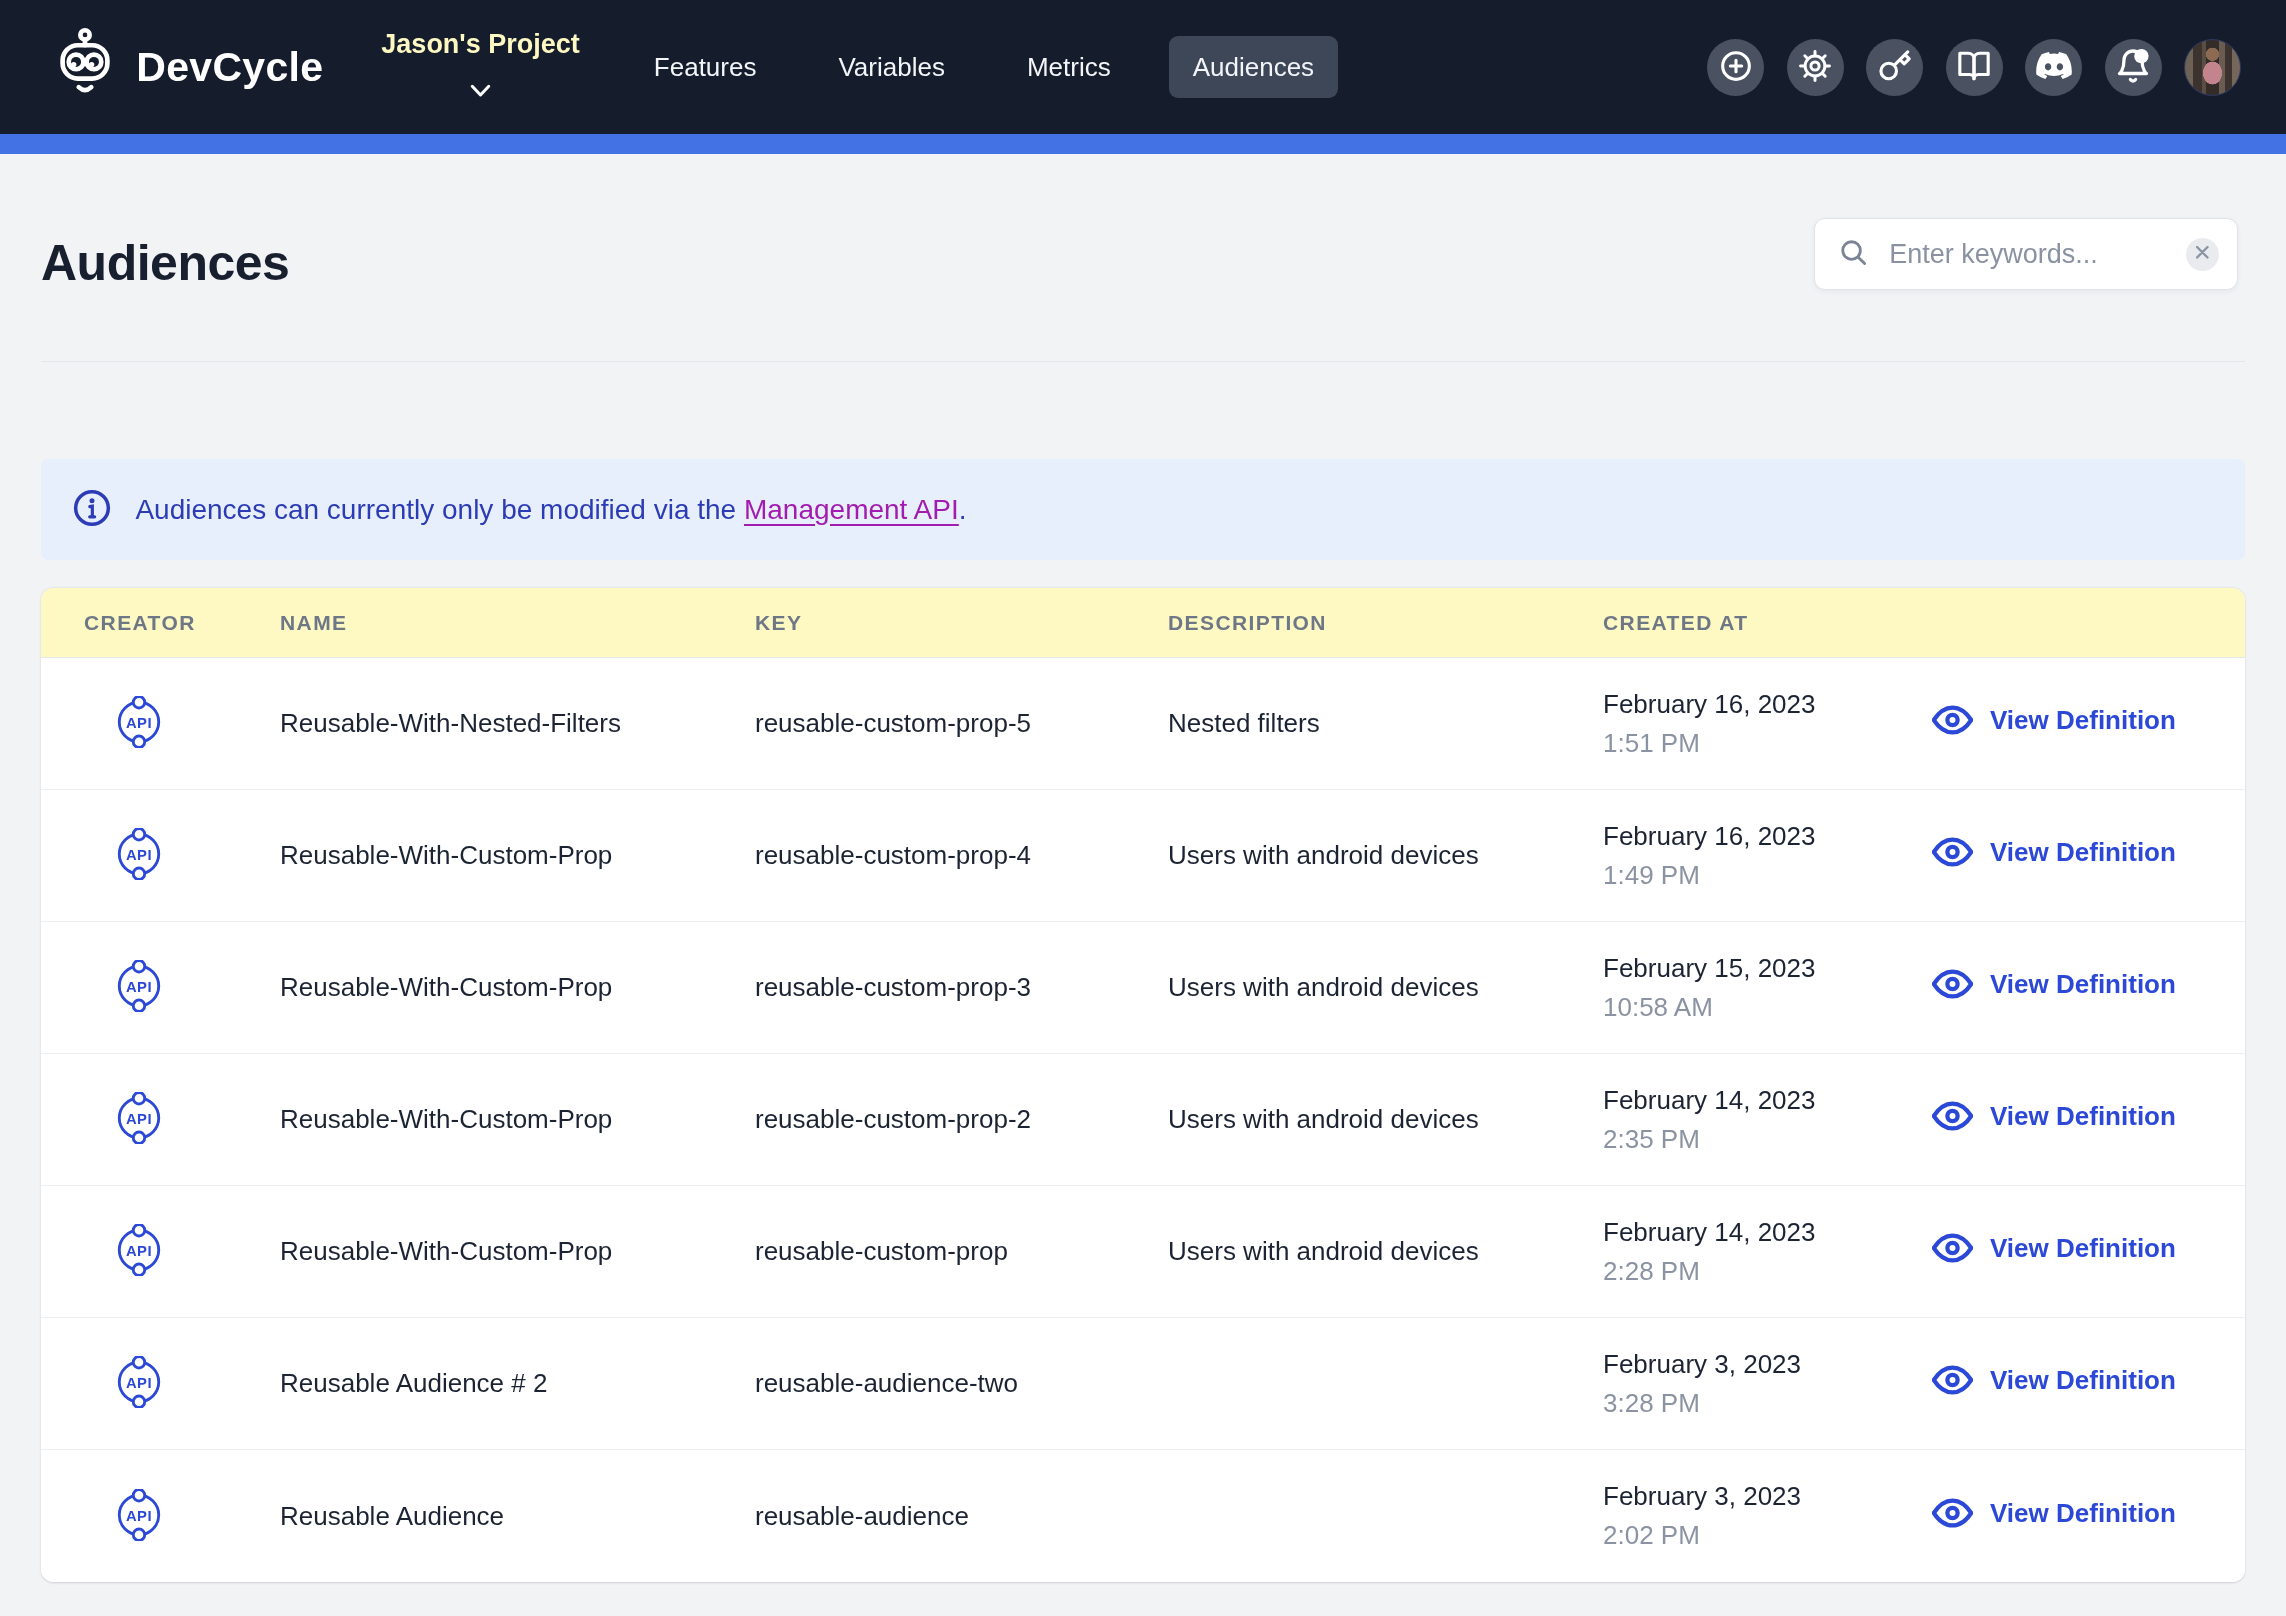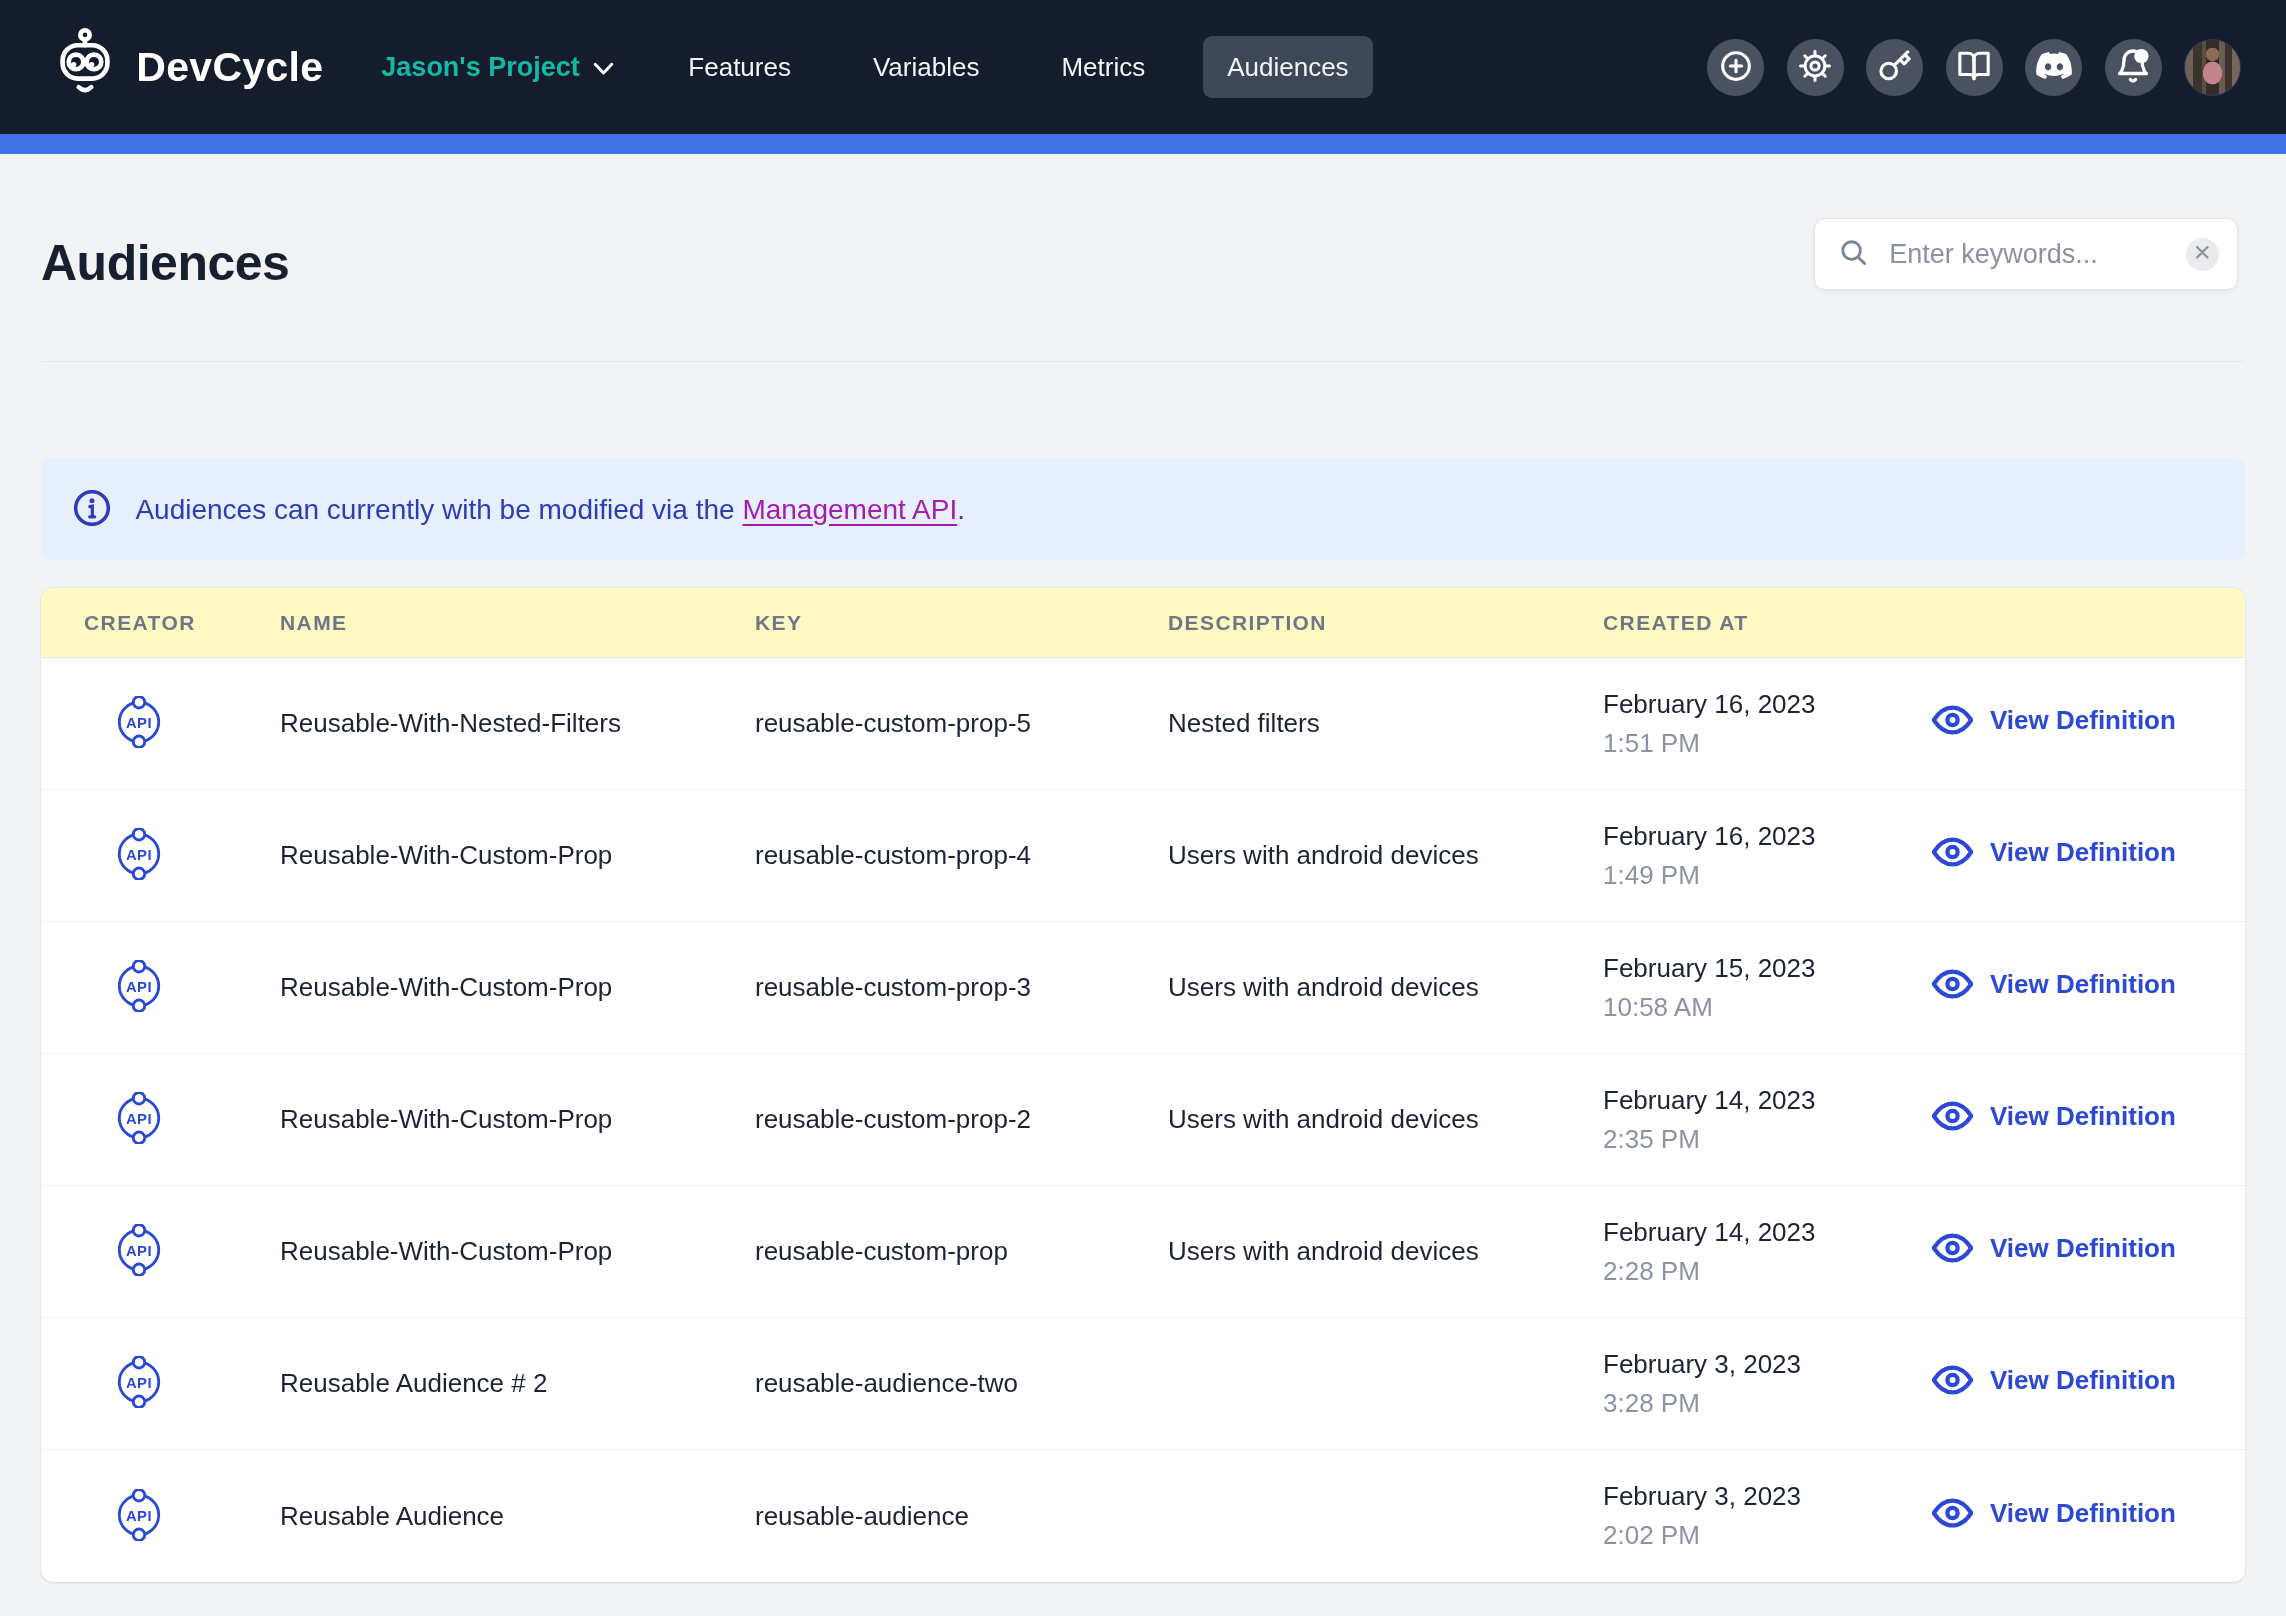--- a/index.html
+++ b/index.html
@@ -4,21 +4,21 @@
 <style>
   * { box-sizing: border-box; }
   html,body { margin:0; padding:0; }
   body { font-family:"Liberation Sans", sans-serif; }
   .screen { position:relative; width:2286px; height:1617px; background:#f2f3f5; overflow:hidden; }
 
   
   .navbar { height:134px; background:#151c2b; display:flex; align-items:center; padding:0 45px 0 49px; }
   .brand { display:flex; align-items:center; gap:15.3px; }
   .brand-name { color:#ffffff; font-size:41px; font-weight:700; letter-spacing:0.3px; }
-  .project { display:flex; align-items:center; gap:13.5px; margin-left:58px; color:#14b8a6; font-size:27px; font-weight:600; cursor:pointer; }
+  .project { display:flex; align-items:center; gap:13.5px; margin-left:58px; color:#fef9c3; font-size:27px; font-weight:600; cursor:pointer;flex-direction:column; }
   .nav-links { display:flex; margin-left:50px; }
   .nav-link { color:#f3f5f8; font-size:26px; font-weight:500; padding:15.3px 24px; margin-right:34px; border-radius:9px; cursor:pointer; white-space:nowrap; }
   .nav-link.active { background:#3d4757; }
   .nav-actions { margin-left:auto; display:flex; align-items:center; gap:22.5px; }
   .icon-btn { width:57px; height:57px; border-radius:50%; background:#4a5262; display:flex; align-items:center; justify-content:center; cursor:pointer; position:relative; flex:none; }
   .avatar { width:57px; height:57px; border-radius:50%; flex:none; cursor:pointer; border:1.8px solid #2e3c63;
     background:
       radial-gradient(circle at 50% 26%, #8c6b52 0 13%, rgba(0,0,0,0) 14%),
       radial-gradient(ellipse at 50% 60%, #c4848e 0 24%, rgba(0,0,0,0) 25%),
       linear-gradient(90deg,#6e6257 0 14%, #3c332e 14% 30%, #5a4d42 30% 38%, #342c28 38% 62%, #6a5c50 62% 72%, #3c332e 72% 86%, #75675a 86% 100%);
@@ -169,21 +169,21 @@
     </div>
 
     <div class="banner">
       <span>
         <svg width="40" height="40" viewBox="0 0 24 24" fill="none" stroke="#2b3cb5" stroke-width="2.1" stroke-linecap="round">
           <circle cx="12" cy="12" r="9.8"></circle>
           <circle cx="12" cy="7.6" r="1.5" fill="#2b3cb5" stroke="none"></circle>
           <path d="M10.7 11.2 l1.5 -.3 v6.2 M10.6 17.3 h3" stroke-width="1.9"></path>
         </svg>
       </span>
-      <div class="banner-text"><span>Audiences can currently with be modified via the </span><a class="banner-link">Management API</a><span>.</span></div>
+      <div class="banner-text"><span>Audiences can currently only be modified via the </span><a class="banner-link">Management API</a><span>.</span></div>
     </div>
 
     <div class="table-card">
       <div class="grid thead">
         <div class="th">CREATOR</div>
         <div class="th">NAME</div>
         <div class="th">KEY</div>
         <div class="th">DESCRIPTION</div>
         <div class="th">CREATED AT</div>
         <div class="th"></div>

